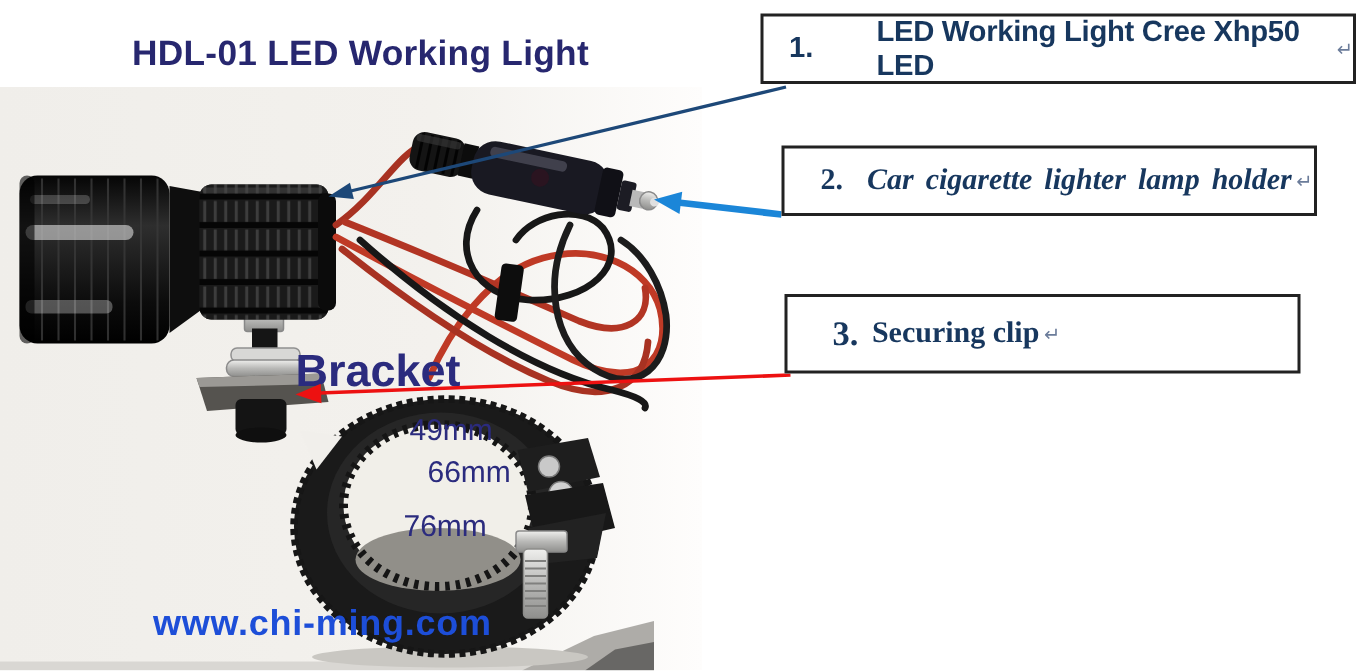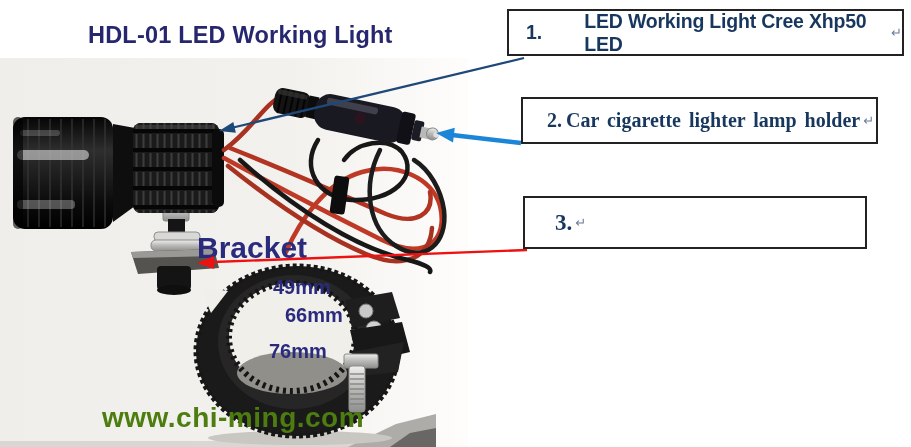--- a/index.html
+++ b/index.html
@@ -9,39 +9,39 @@
   }
   #photo-layer,#arrow-layer{position:absolute;left:0;top:0;width:911px;height:447px;}
   #photo-layer{z-index:1;}
   #arrow-layer{z-index:3;pointer-events:none;}
 
   .overlay-text{position:absolute;z-index:2;white-space:nowrap;}
   .page-title{
     left:72px;top:22px;font-size:23.5px;font-weight:bold;color:#27276f;letter-spacing:.2px;margin-left:16px;
   }
   .bracket-label{left:197px;top:231px;font-size:30px;font-weight:bold;color:#2b2b7e;}
-  .size-label{font-size:20px;font-weight:bold;color:#2b2b7e;}
+  .size-label{font-size:20px;font-weight:normal;color:#2b2b7e;}
   .size-49{left:273px;top:276px;}
   .size-66{left:285px;top:304px;}
   .size-76{left:269px;top:340px;}
-  .website{left:102px;top:402px;font-size:28px;font-weight:bold;color:#4d7c0f;letter-spacing:.5px;}
+  .website{left:102px;top:402px;font-size:24px;font-weight:bold;color:#1d4ed8;letter-spacing:.5px;}
 
   .callout{
     position:absolute;z-index:4;background:#ffffff;border:2.5px solid #222222;
     display:flex;align-items:center;color:#17375e;box-sizing:border-box;
   }
   .callout .num{font-weight:bold;}
   .callout .lbl{font-weight:bold;}
   .callout .eol{font-size:13px;color:#6b7c9a;margin-left:3px;font-weight:normal;}
   #callout-1{left:507px;top:9px;width:397px;height:47px;padding-left:17px;
     font-size:19.5px;}
   #callout-1 .lbl{margin-left:42px;letter-spacing:-.2px;}
   #callout-2{left:521px;top:97px;width:357px;height:47px;padding-left:24px;
     font-family:"Liberation Serif",serif;font-size:20px;word-spacing:3px;}
-  #callout-2 .lbl{margin-left:4px;}
+  #callout-2 .lbl{margin-left:16px;font-style:italic;}
   #callout-3{left:523px;top:196px;width:344px;height:53px;padding-left:30px;
     font-family:"Liberation Serif",serif;font-size:20px;}
   #callout-3 .num{font-size:23px;}
   #callout-3 .lbl{margin-left:9px;}
 </style>
 </head>
 <body>
 
 <div id="stage">
 
@@ -203,16 +203,17 @@
   </div>
 
   <div class="callout" id="callout-2">
     <span class="num">2.</span>
     <span class="lbl">Car cigarette lighter lamp holder</span>
     <span class="eol">↵</span>
   </div>
 
   <div class="callout" id="callout-3">
     <span class="num">3.</span>
+    <span class="lbl">Securing clip</span>
     <span class="eol">↵</span>
   </div>
 
 </div>
 
 </body></html>

